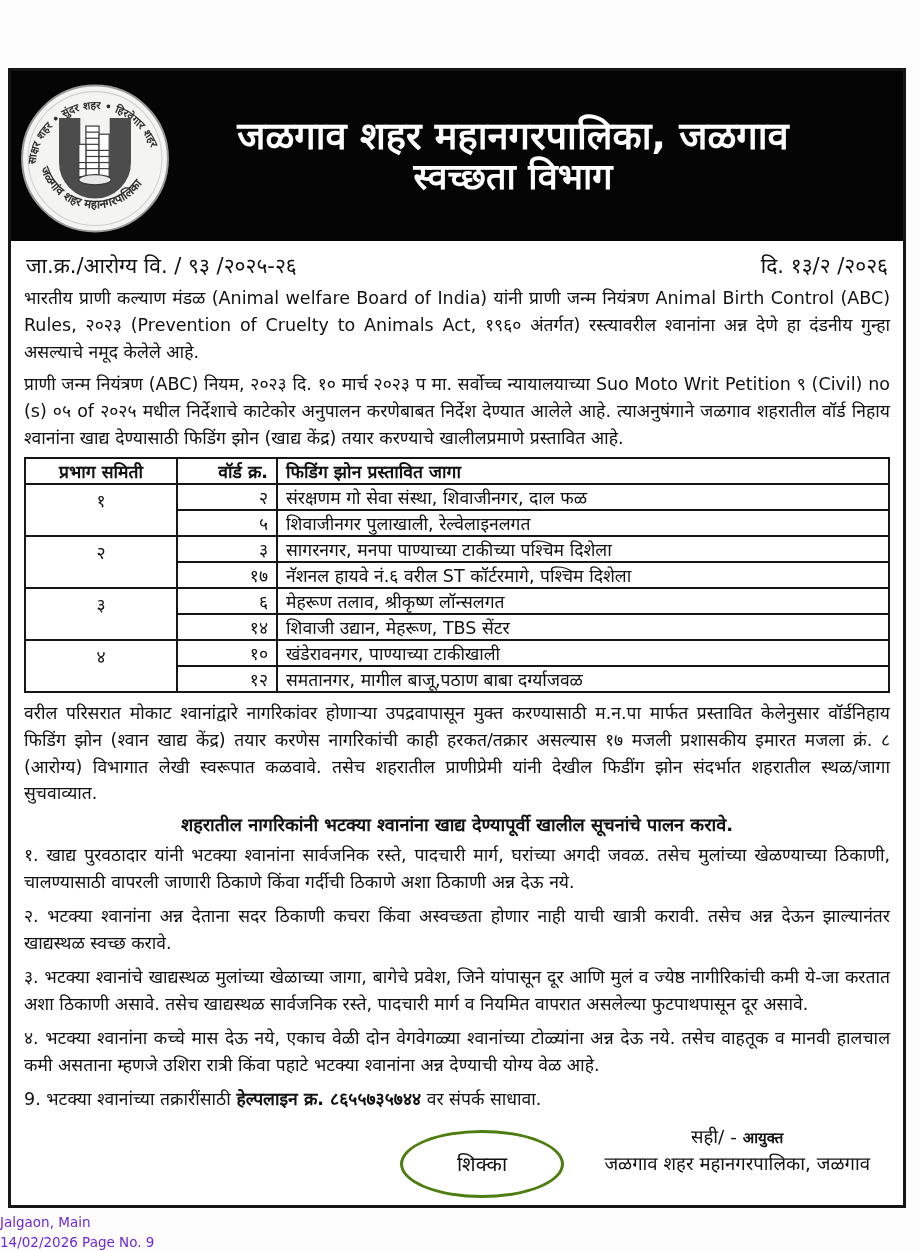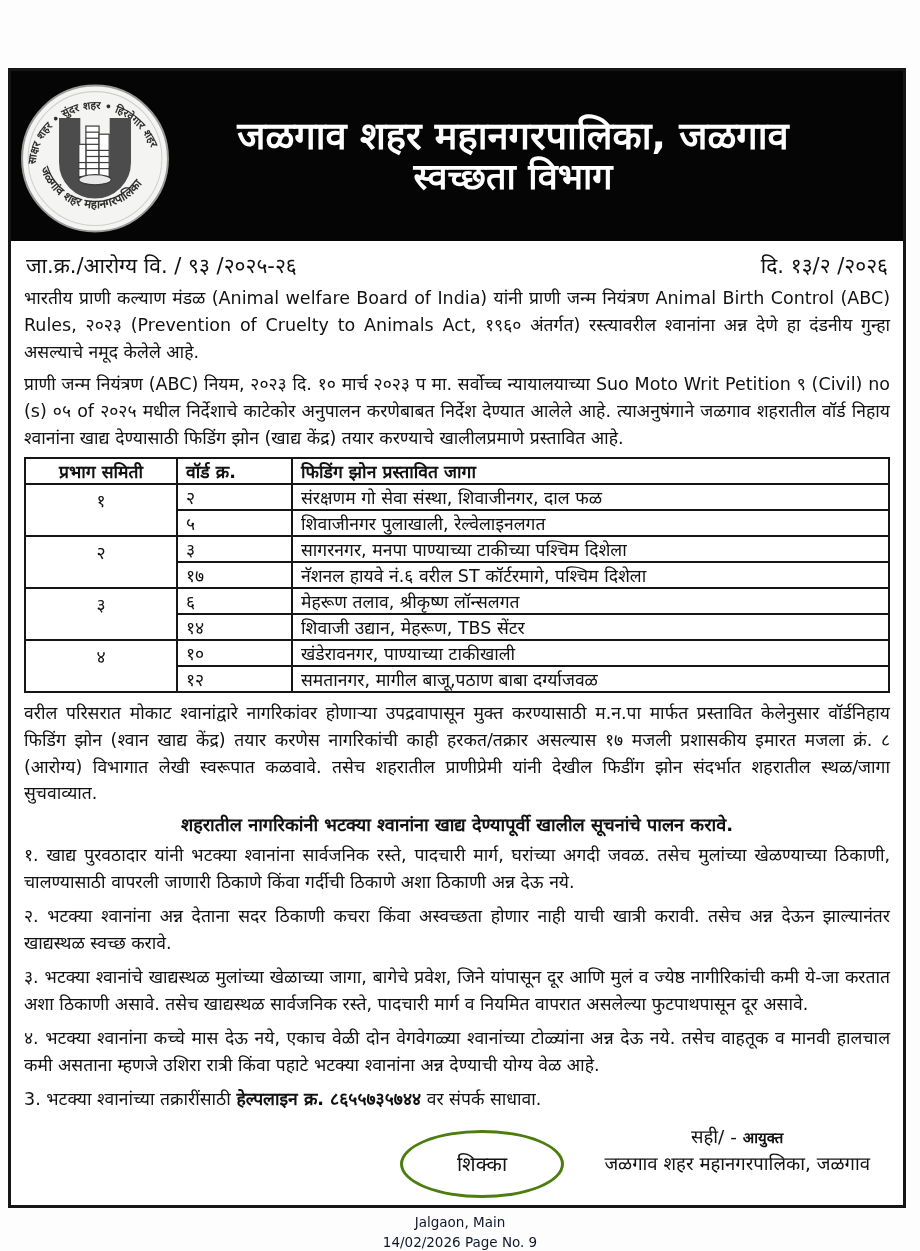--- a/index.html
+++ b/index.html
@@ -20,37 +20,37 @@
   .refrow{display:flex;justify-content:space-between;font-size:21px;
           margin:4px 2px 6px 2px;}
   p.para{font-size:17.5px;line-height:1.54;text-align:justify;margin:0 0 5px 0;}
   .notice{font-size:18px;font-weight:bold;text-align:center;margin:2px 0 6px 0;}
   
   table.feeding{border-collapse:collapse;width:100%;margin:4px 0 7px 0;}
   .feeding th,.feeding td{border:2px solid #161616;font-size:17.5px;
       padding:0 8px;height:26px;box-sizing:border-box;}
   .feeding th{font-weight:bold;}
   .feeding th.c1,.feeding td.prabhag{width:152px;text-align:center;}
-  .feeding th.c2,.feeding td.num{width:115px;text-align:left;}
+  .feeding th.c2,.feeding td.num{width:100px;text-align:right;}
   .feeding th.c3,.feeding td.loc{text-align:left;}
   .feeding td.prabhag{vertical-align:top;padding-top:3px;}
   .feeding tr.pair2 td{border-top-width:1px;}
   
   p.inst{font-size:17.5px;line-height:1.54;text-align:justify;margin:0 0 7px 0;}
   
   .signrow{position:relative;height:88px;margin-top:4px;}
   .stamp{position:absolute;left:376px;top:10px;width:158px;height:62px;
          border:3px solid #4d7c0f;border-radius:50%;display:flex;
          align-items:center;justify-content:center;font-size:20px;}
   .signblk{position:absolute;right:20px;top:4px;text-align:center;
            font-size:18.5px;line-height:1.45;}
   .signblk .desig{font-weight:bold;font-size:15px;}
   
-  .pfoot{position:absolute;left:0;top:1213px;width:920px;text-align:center;
-         font-size:13.5px;color:#0f172a;line-height:1.45;}
+  .pfoot{position:absolute;left:0;top:1213px;width:920px;text-align:left;
+         font-size:13.5px;color:#6d28d9;line-height:1.45;}
 </style>
 </head>
 <body>
 
 <div class="page">
   <div class="doc">
 
     <div class="hdr">
       <div class="logo-wrap">
         <svg viewBox="0 0 150 155" width="152" height="158">
@@ -147,21 +147,21 @@
       </table>
 
       <p class="para">वरील परिसरात मोकाट श्वानांद्वारे नागरिकांवर होणाऱ्या उपद्रवापासून मुक्त करण्यासाठी म.न.पा मार्फत प्रस्तावित केलेनुसार वॉर्डनिहाय फिडिंग झोन (श्वान खाद्य केंद्र) तयार करणेस नागरिकांची काही हरकत/तक्रार असल्यास १७ मजली प्रशासकीय इमारत मजला क्रं. ८ (आरोग्य) विभागात लेखी स्वरूपात कळवावे. तसेच शहरातील प्राणीप्रेमी यांनी देखील फिडींग झोन संदर्भात शहरातील स्थळ/जागा सुचवाव्यात.</p>
 
       <div class="notice">शहरातील नागरिकांनी भटक्या श्वानांना खाद्य देण्यापूर्वी खालील सूचनांचे पालन करावे.</div>
 
       <p class="inst">१. खाद्य पुरवठादार यांनी भटक्या श्वानांना सार्वजनिक रस्ते, पादचारी मार्ग, घरांच्या अगदी जवळ. तसेच मुलांच्या खेळण्याच्या ठिकाणी, चालण्यासाठी वापरली जाणारी ठिकाणे किंवा गर्दीची ठिकाणे अशा ठिकाणी अन्न देऊ नये.</p>
       <p class="inst">२. भटक्या श्वानांना अन्न देताना सदर ठिकाणी कचरा किंवा अस्वच्छता होणार नाही याची खात्री करावी. तसेच अन्न देऊन झाल्यानंतर खाद्यस्थळ स्वच्छ करावे.</p>
       <p class="inst">३. भटक्या श्वानांचे खाद्यस्थळ मुलांच्या खेळाच्या जागा, बागेचे प्रवेश, जिने यांपासून दूर आणि मुलं व ज्येष्ठ नागीरिकांची कमी ये-जा करतात अशा ठिकाणी असावे. तसेच खाद्यस्थळ सार्वजनिक रस्ते, पादचारी मार्ग व नियमित वापरात असलेल्या फुटपाथपासून दूर असावे.</p>
       <p class="inst">४. भटक्या श्वानांना कच्चे मास देऊ नये, एकाच वेळी दोन वेगवेगळ्या श्वानांच्या टोळ्यांना अन्न देऊ नये. तसेच वाहतूक व मानवी हालचाल कमी असताना म्हणजे उशिरा रात्री किंवा पहाटे भटक्या श्वानांना अन्न देण्याची योग्य वेळ आहे.</p>
-      <p class="inst"><span>3. भटक्या श्वानांच्या तक्रारींसाठी </span><b>हेल्पलाइन क्र. ८६५५७३५७४४</b><span> वर संपर्क साधावा.</span></p>
+      <p class="inst"><span>9. भटक्या श्वानांच्या तक्रारींसाठी </span><b>हेल्पलाइन क्र. ८६५५७३५७४४</b><span> वर संपर्क साधावा.</span></p>
 
       <div class="signrow">
         <div class="stamp">
           <span>शिक्का</span>
         </div>
         <div class="signblk">
           <div><span>सही/ - </span><span class="desig">आयुक्त</span></div>
           <div>जळगाव शहर महानगरपालिका, जळगाव</div>
         </div>
       </div>

